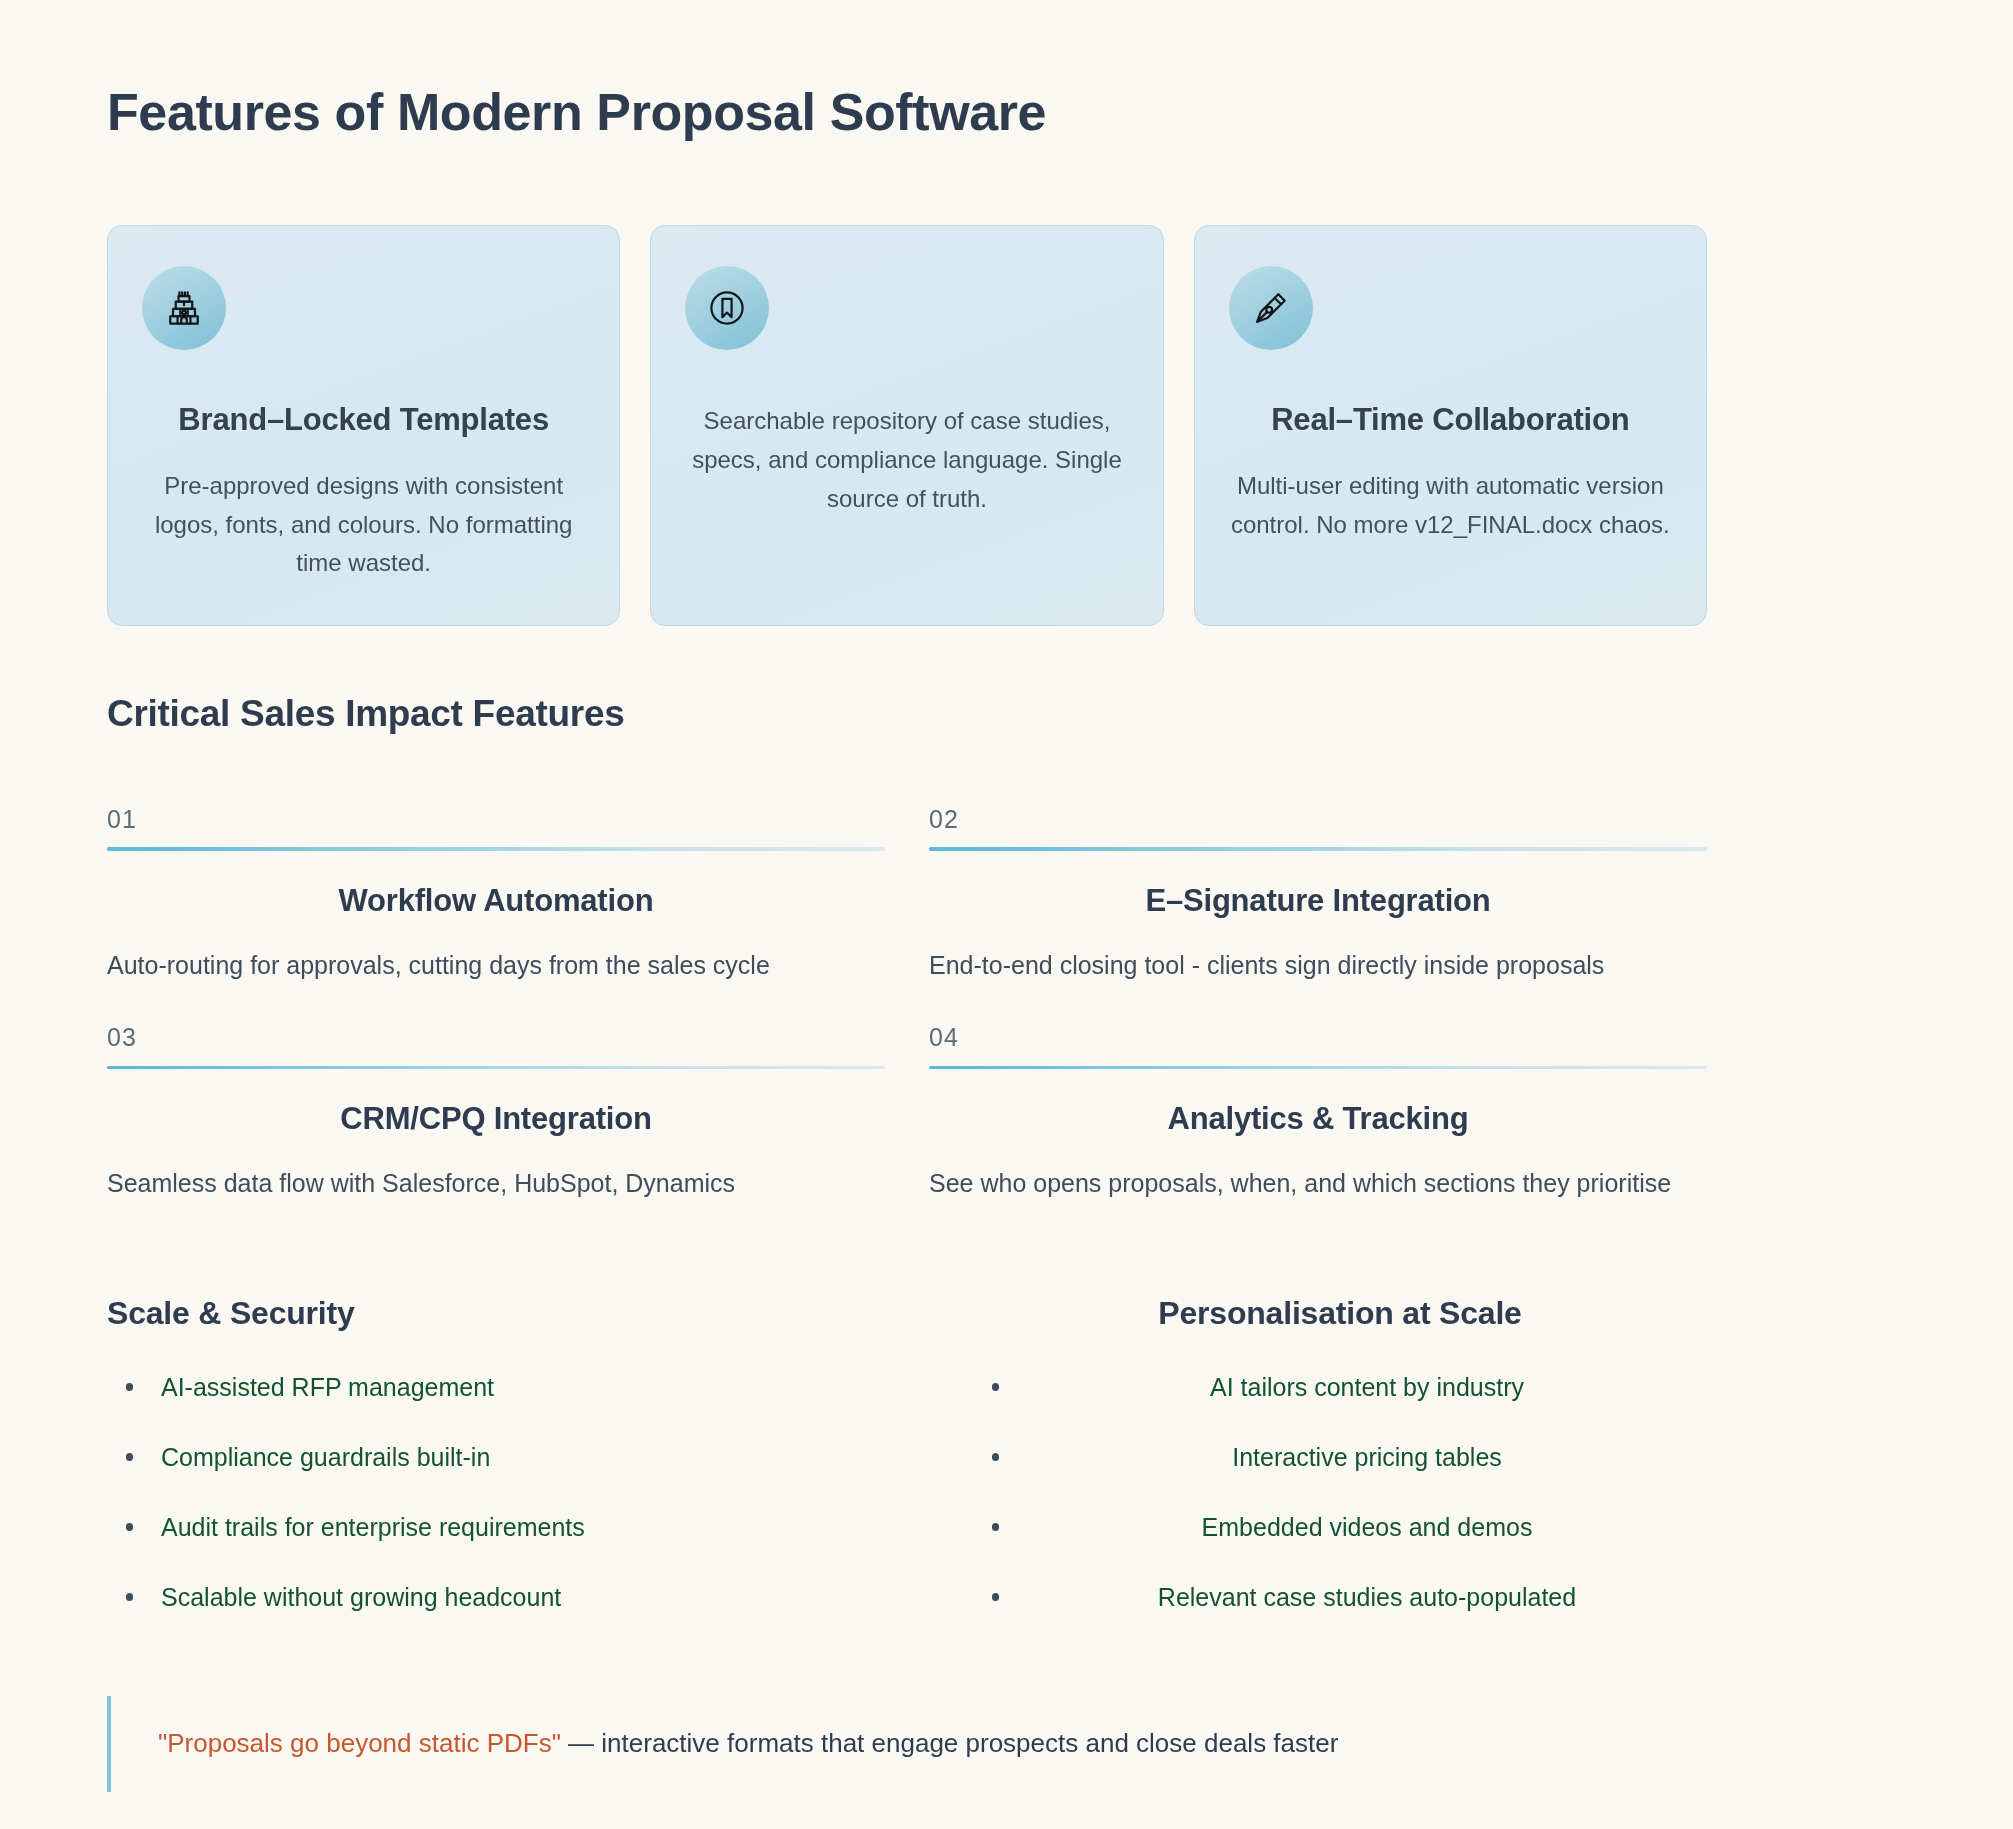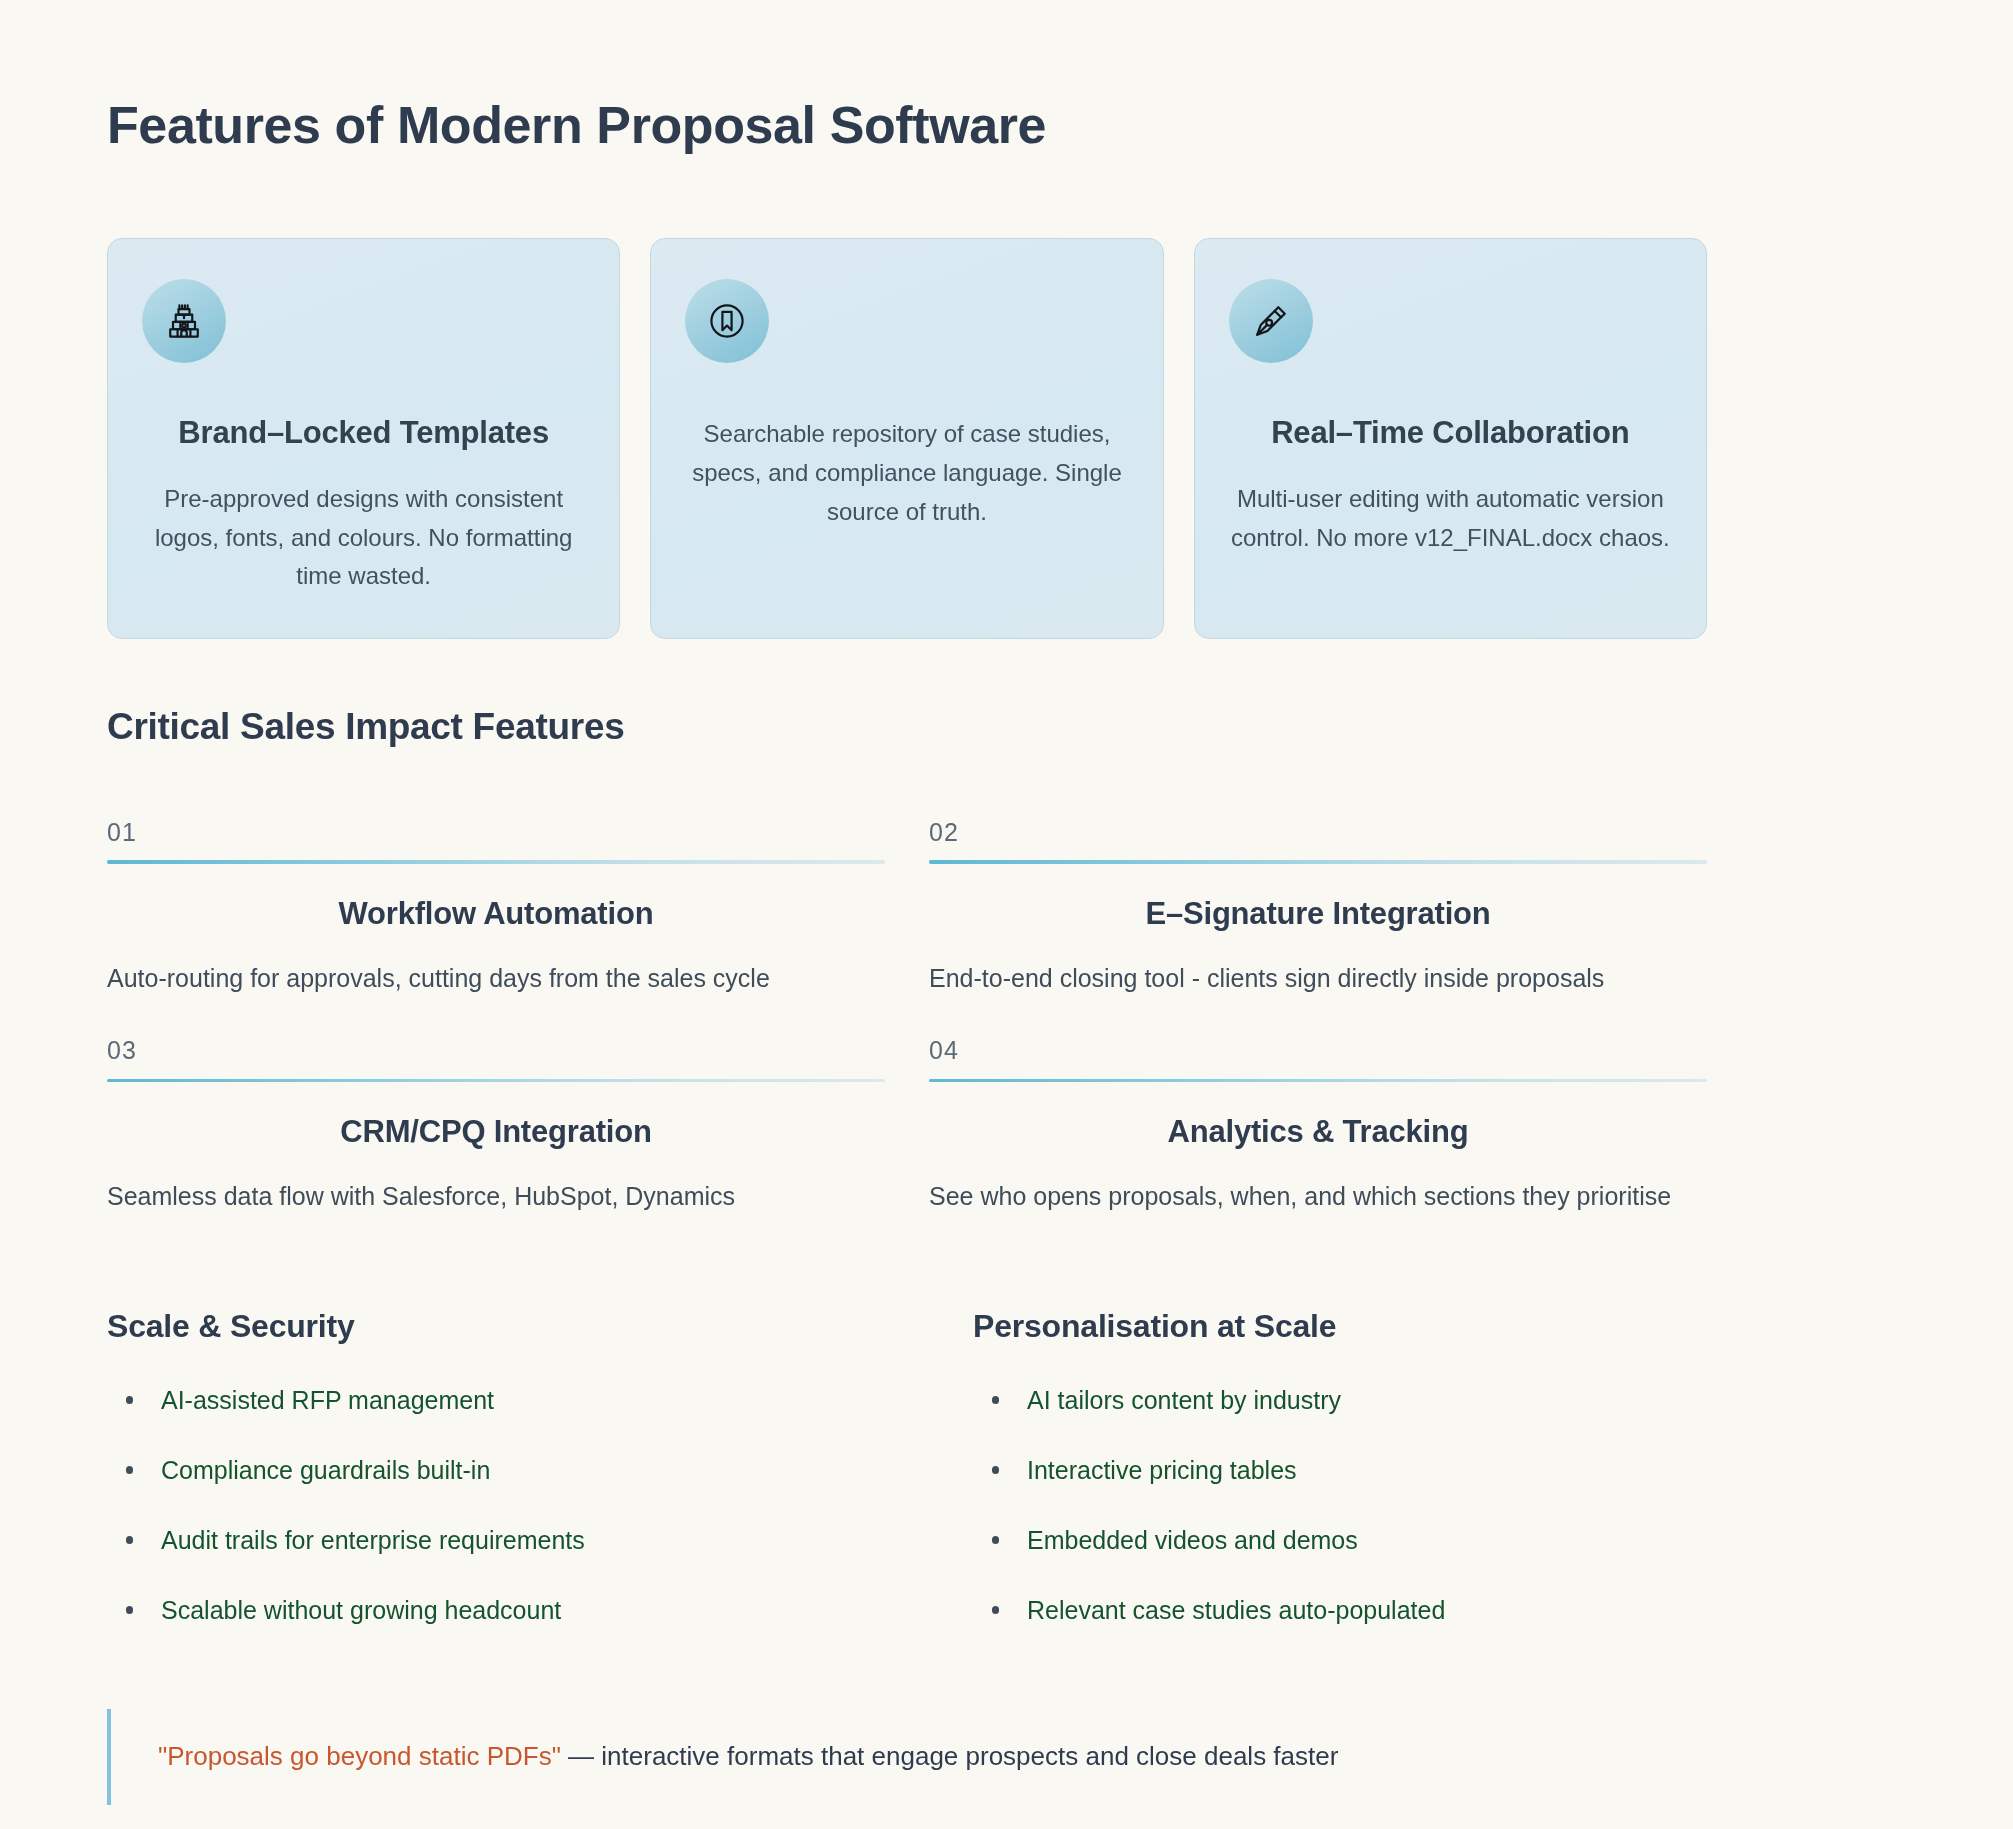--- a/index.html
+++ b/index.html
@@ -11,21 +11,21 @@
     background: #FAF8F2;
     font-family: "Liberation Sans", sans-serif;
     -webkit-font-smoothing: antialiased;
   }
 
   .page {
     width: 1814px;
     height: 1829px;
     background: #FAF8F2;
     position: relative;
-    padding: 13px 107px;
+    padding: 0 107px;
     overflow: hidden;
   }
 
   
   .page-title {
     font-size: 52px;
     font-weight: 700;
     color: #2F3C4F;
     letter-spacing: -0.4px;
     padding-top: 84px;
@@ -126,21 +126,21 @@
   }
 
   
   .lists-row {
     display: grid;
     grid-template-columns: 1fr 1fr;
     column-gap: 44px;
     margin-top: 92px;
   }
 
-  .list-col.right { padding-left: 44px; }
+  .list-col.right { padding-left: 44px; text-align: center; }
 
   .list-heading {
     font-size: 32px;
     font-weight: 600;
     color: #2F3C4F;
     letter-spacing: -0.2px;
     margin-bottom: 38px;
   }
 
   .bullet-list { list-style: none; }

